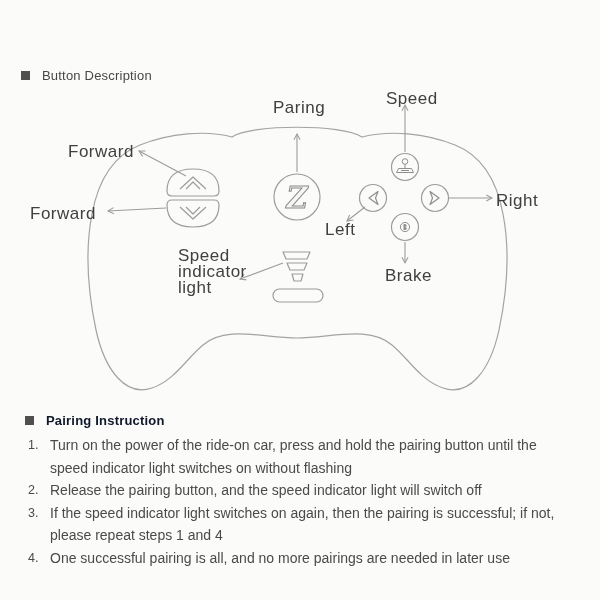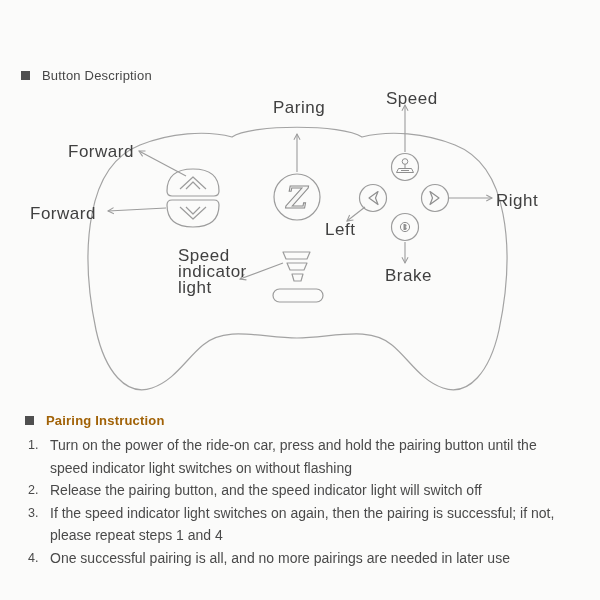--- a/index.html
+++ b/index.html
@@ -11,21 +11,21 @@
     font-family:"Liberation Sans", sans-serif;
     color:#4a4a4a;
   }
   .page{position:absolute;inset:0;}
   
   .sec-header{position:absolute;display:flex;align-items:center;gap:12px;}
   .bullet{width:9px;height:9px;background:#4f4f4f;flex:0 0 auto;}
   .sec-title{font-size:13px;color:#474747;letter-spacing:.2px;}
   #btn-desc-header{left:21px;top:68px;}
   #pair-header{left:25px;top:413px;}
-  #pair-header .sec-title{font-weight:bold;color:#a16207;}
+  #pair-header .sec-title{font-weight:bold;color:#0f172a;}
   
   #diagram-svg{position:absolute;left:0;top:0;width:600px;height:600px;}
   .dlabel{
     position:absolute;
     font-family:Liberation Sans, sans-serif;
     font-size:17px;color:#404040;white-space:nowrap;
     letter-spacing:.5px;
   }
   .dlabel .ln{line-height:16px;}
   

